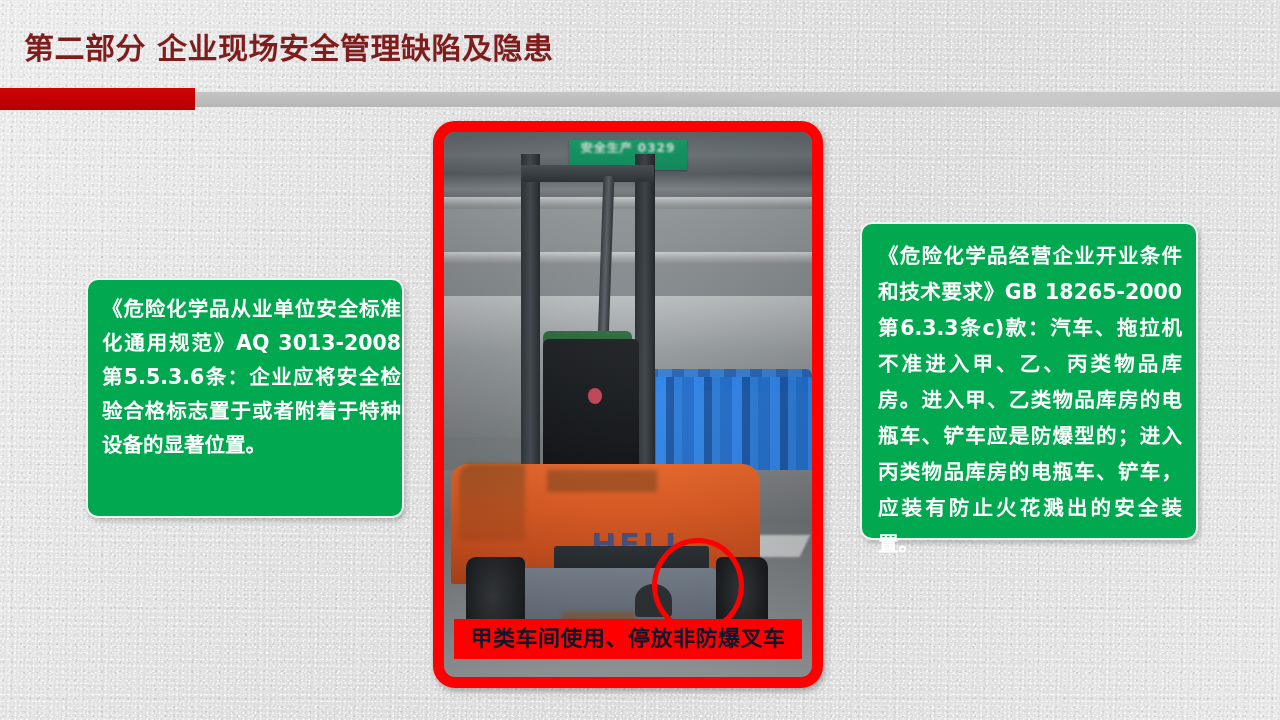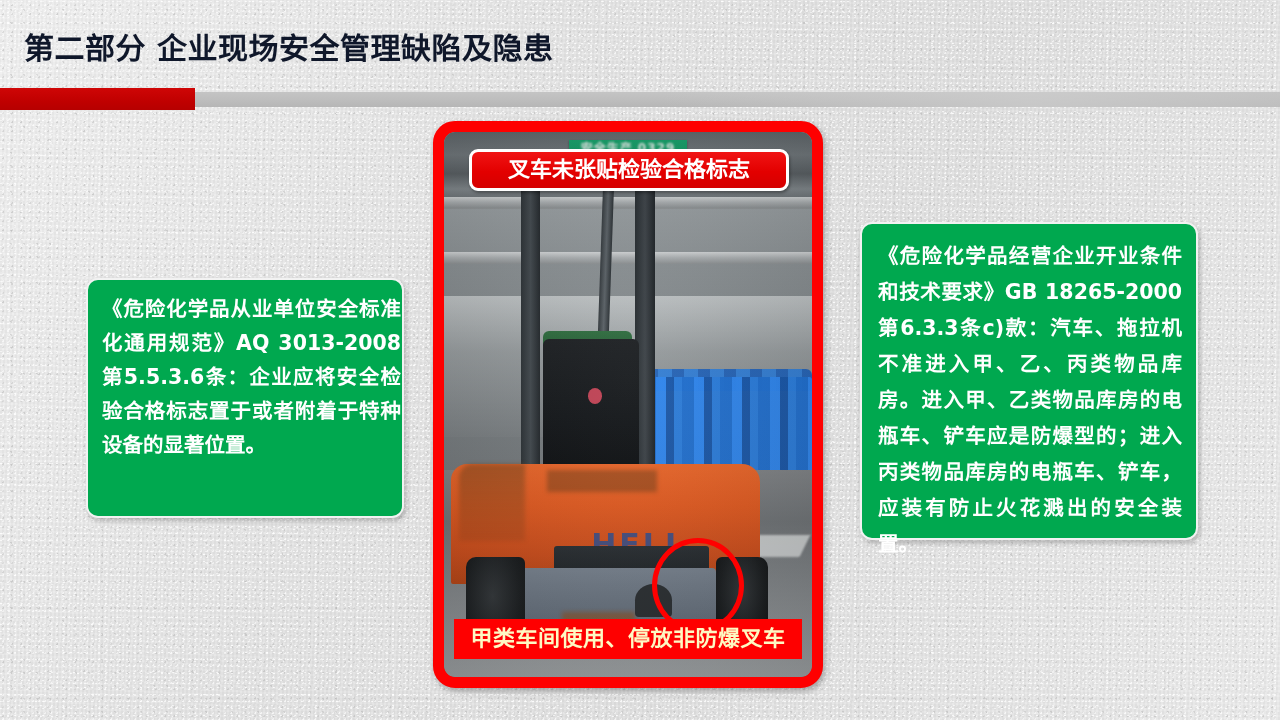--- a/index.html
+++ b/index.html
@@ -26,21 +26,21 @@
     content:"";position:absolute;inset:0;
     background:
       repeating-linear-gradient(93deg, rgba(255,255,255,.20) 0 2px, rgba(160,160,160,.10) 2px 4px),
       repeating-linear-gradient(3deg, rgba(255,255,255,.16) 0 2px, rgba(165,165,165,.08) 2px 5px);
     opacity:.55;pointer-events:none;
   }
 
   
   .hdr-title{
     position:absolute;left:24px;top:24px;
-    font-size:30px;font-weight:bold;color:#0f172a;
+    font-size:30px;font-weight:bold;color:#7f1d1d;
     letter-spacing:.5px;white-space:nowrap;z-index:5;
     font-family:"DejaVu Sans","Liberation Sans",sans-serif;
   }
   .hdr-rule{position:absolute;left:0;top:88px;width:1280px;height:24px;z-index:4;}
   .hdr-rule .gray{
     position:absolute;left:0;top:4px;width:1280px;height:15px;
     background:linear-gradient(180deg,#c4c4c4 0%,#bdbdbd 55%,#b6b6b6 100%);
   }
   .hdr-rule .gray::after{
     content:"";position:absolute;left:660px;top:0;right:0;height:100%;
@@ -242,21 +242,21 @@
   #caption-top{
     left:25px;top:17px;width:320px;height:42px;
     background:linear-gradient(180deg,#f01414 0%,#e30000 55%,#d50000 100%);
     border:3px solid #ffffff;border-radius:9px;
     color:#ffffff;font-size:22px;line-height:36px;
     box-shadow:1px 2px 3px rgba(0,0,0,.35);
   }
   #caption-bottom{
     left:10px;bottom:18px;width:348px;height:40px;
     background:#fe0000;
-    color:#fef9c3;font-size:22px;line-height:40px;
+    color:#0f172a;font-size:22px;line-height:40px;
     letter-spacing:.5px;
   }
 </style>
 </head>
 <body>
 
 <div class="slide"></div>
 
 <div class="hdr-title">第二部分  企业现场安全管理缺陷及隐患</div>
 
@@ -308,16 +308,15 @@
     <div class="ph-layer ph-bumper-rust"></div>
     <div class="ph-layer ph-hitch"></div>
     <div class="ph-layer ph-tire-l"></div>
     <div class="ph-layer ph-tire-r"></div>
 
     <div id="photo-blur-veil"></div>
 
     <div id="defect-circle"></div>
   </div>
 
-  <div class="cap" id="caption-top">叉车未张贴检验合格标志</div>
 
   <div class="cap" id="caption-bottom">甲类车间使用、停放非防爆叉车</div>
 </div>
 
 </body></html>

